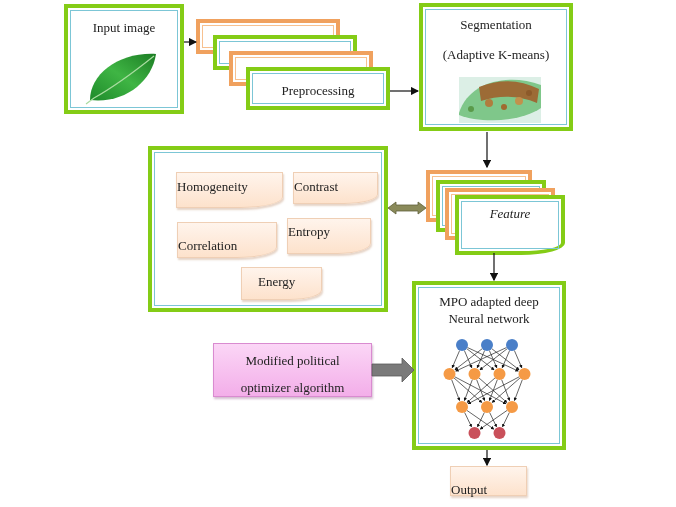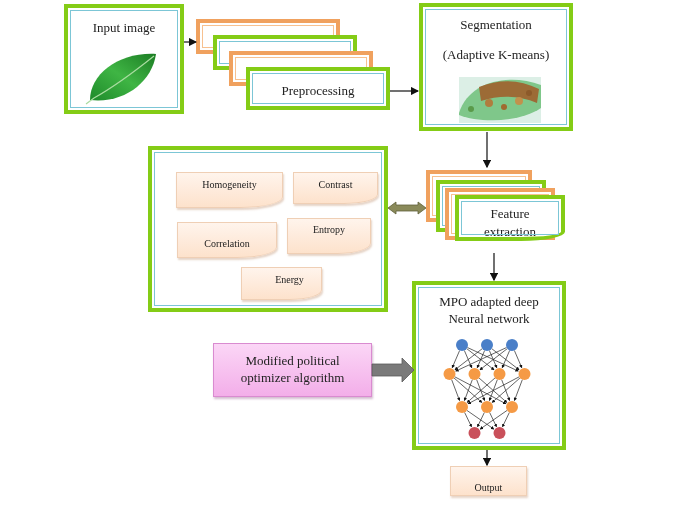--- a/index.html
+++ b/index.html
@@ -11,21 +11,21 @@
     .tealbox::after { content: ""; position: absolute; left: 2px; top: 2px; right: 2px; bottom: 2px;
                       border: 1.5px solid #7cc6d6; pointer-events: none; }
     .orangebox { position: absolute; box-sizing: border-box; background: #fff;
                  border: 4px solid #f0a15e; }
     .orangebox::after { content: ""; position: absolute; left: 2px; top: 2px; right: 2px; bottom: 2px;
                         border: 1.5px solid #f7c190; }
     .label { position: absolute; text-align: center; font-size: 13px; line-height: 17px; }
     .peach { position: absolute; box-sizing: border-box;
              background: linear-gradient(to bottom, #fff4ec 0%, #fde2cc 100%);
              border: 1px solid #efcfb5; box-shadow: 1px 2px 2px rgba(200,160,130,0.45);
-             font-size: 10px; text-align: center; }
+             font-size: 13px; }
     svg { position: absolute; left: 0; top: 0; overflow: visible; }
   </style>
 </head>
 <body>
 
 <div class="tealbox" style="left:64px;top:4px;width:120px;height:110px;">
   <div class="label" style="left:0;right:0;top:11px;">Input image</div>
   <svg width="120" height="110" viewBox="0 0 120 110" style="left:-4px;top:-4px;">
     <defs>
       <linearGradient id="leafg" x1="0" y1="1" x2="1" y2="0">
@@ -75,23 +75,22 @@
     <span>Entropy</span>
   </div>
   <div class="peach" style="left:89px;top:117px;width:81px;height:33px;padding-top:6px;border-radius:0 0 40% 0/0 0 30% 0;padding-left:16px;">
     <span>Energy</span>
   </div>
 </div>
 
 <div class="orangebox" style="left:426px;top:170px;width:106px;height:52px;"></div>
 <div class="tealbox" style="left:436px;top:180px;width:110px;height:52px;"></div>
 <div class="orangebox" style="left:445px;top:188px;width:110px;height:52px;"></div>
-<div class="tealbox" style="left:455px;top:195px;width:110px;height:46px;border-radius:0 0 40% 0/0 0 20% 0;">
+<div class="tealbox" style="left:455px;top:195px;width:110px;height:60px;border-radius:0 0 40% 0/0 0 20% 0;font-style:italic;">
   <div class="label" style="left:0;right:0;top:6px;">Feature</div>
-  <div class="label" style="left:0;right:0;top:24px;">extraction</div>
 </div>
 
 <div class="tealbox" style="left:412px;top:281px;width:154px;height:169px;">
   <div class="label" style="left:0;right:0;top:8px;">MPO adapted deep</div>
   <div class="label" style="left:0;right:0;top:25px;">Neural network</div>
 </div>
 <svg id="nn" width="676" height="507">
     <defs>
       <marker id="nnah" markerWidth="5" markerHeight="5" refX="4" refY="2.5" orient="auto">
         <path d="M0 0 L5 2.5 L0 5 Z" fill="#111"></path>
@@ -136,21 +135,21 @@
     <circle cx="524.5" cy="374" r="6" fill="#f59a45"></circle>
     <circle cx="462" cy="407" r="6" fill="#f59a45"></circle>
     <circle cx="487" cy="407" r="6" fill="#f59a45"></circle>
     <circle cx="512" cy="407" r="6" fill="#f59a45"></circle>
     <circle cx="474.5" cy="433" r="6" fill="#c9505a"></circle>
     <circle cx="499.5" cy="433" r="6" fill="#c9505a"></circle>
   </svg>
 
 <div class="abs" style="left:213px;top:343px;width:159px;height:54px;box-sizing:border-box;background:linear-gradient(#fbd6f6,#f3aee9);border:1px solid #d98bd0;box-shadow:1px 2px 2px rgba(150,90,140,0.4);">
   <div class="label" style="left:0;right:0;top:8px;">Modified political</div>
-  <div class="label" style="left:0;right:0;top:25px;">optimizer algorithm</div>
+  <div class="label" style="left:0;right:0;top:35px;">optimizer algorithm</div>
 </div>
 
 <div class="peach" style="left:450px;top:466px;width:77px;height:30px;padding-top:15px;">
   <span>Output</span>
 </div>
 
 <svg width="676" height="507">
   <defs>
     <marker id="ah" markerWidth="7" markerHeight="7" refX="6" refY="3.5" orient="auto">
       <path d="M0 0 L7 3.5 L0 7 Z" fill="#111"></path>

